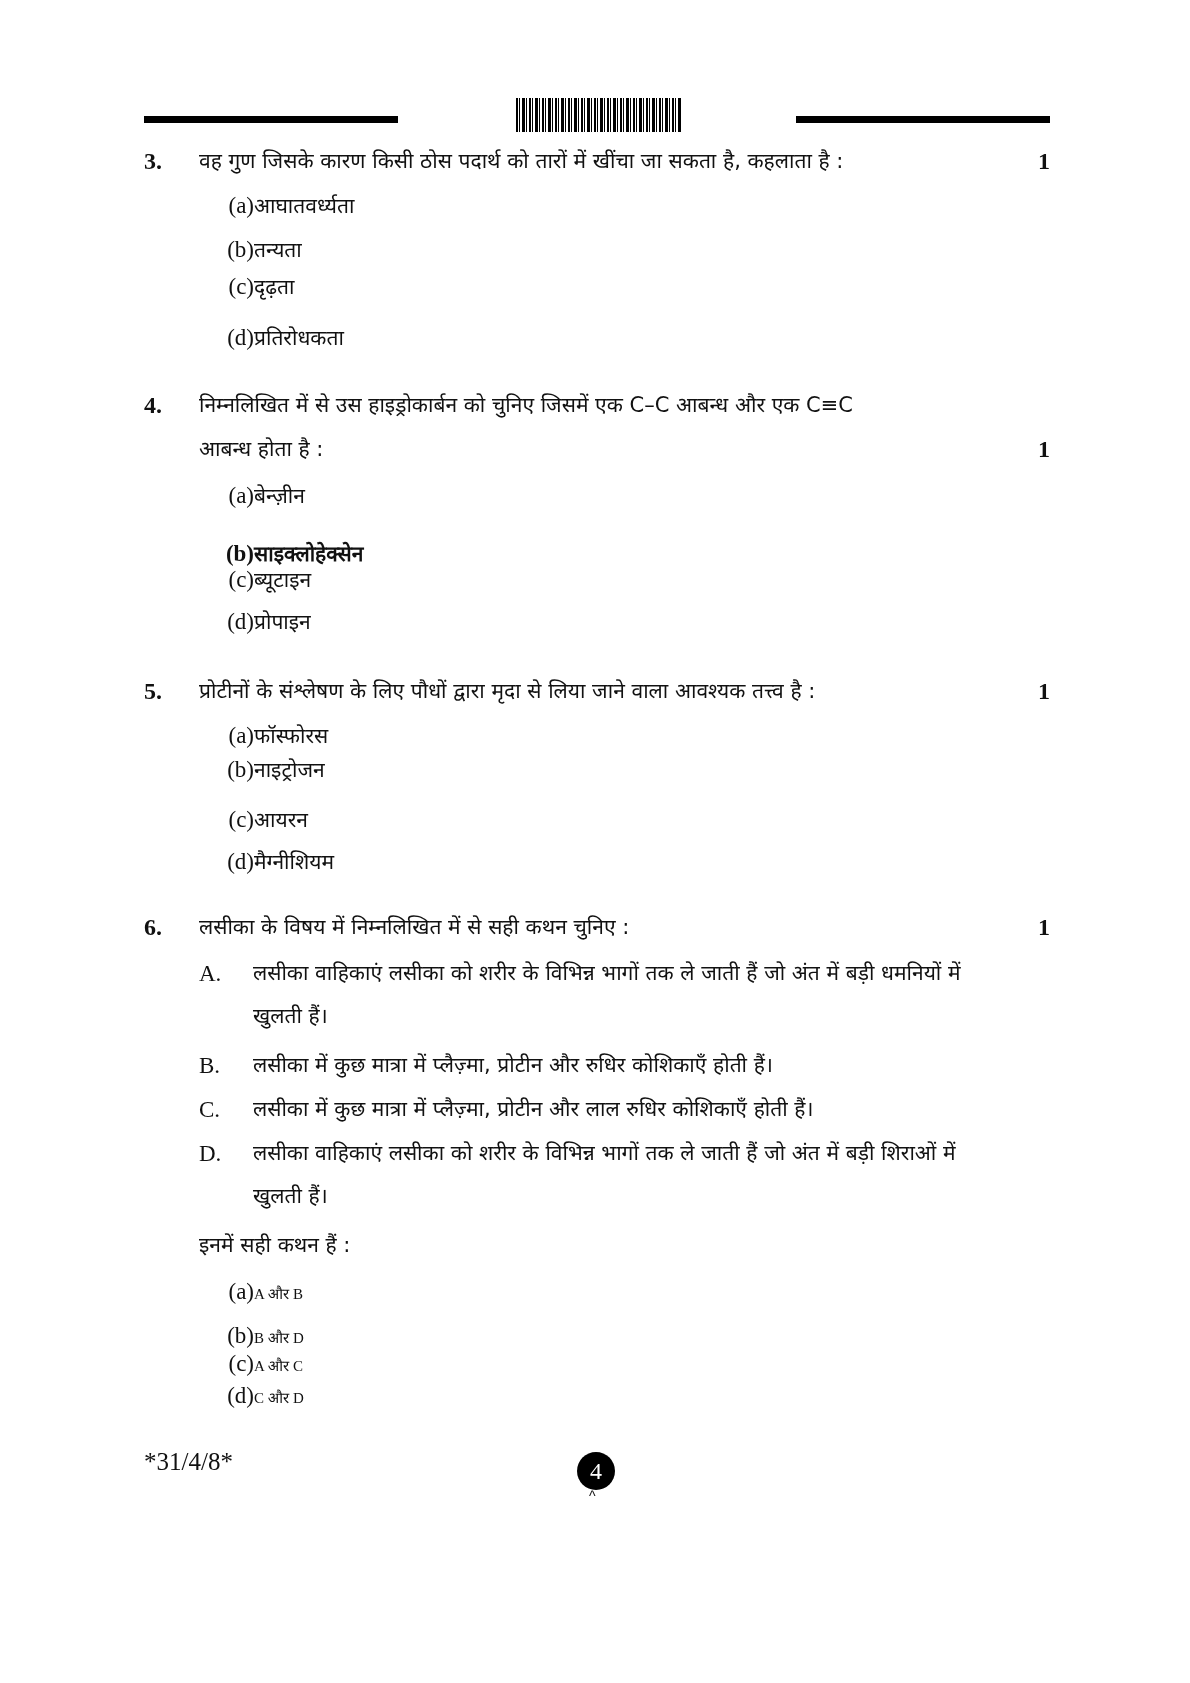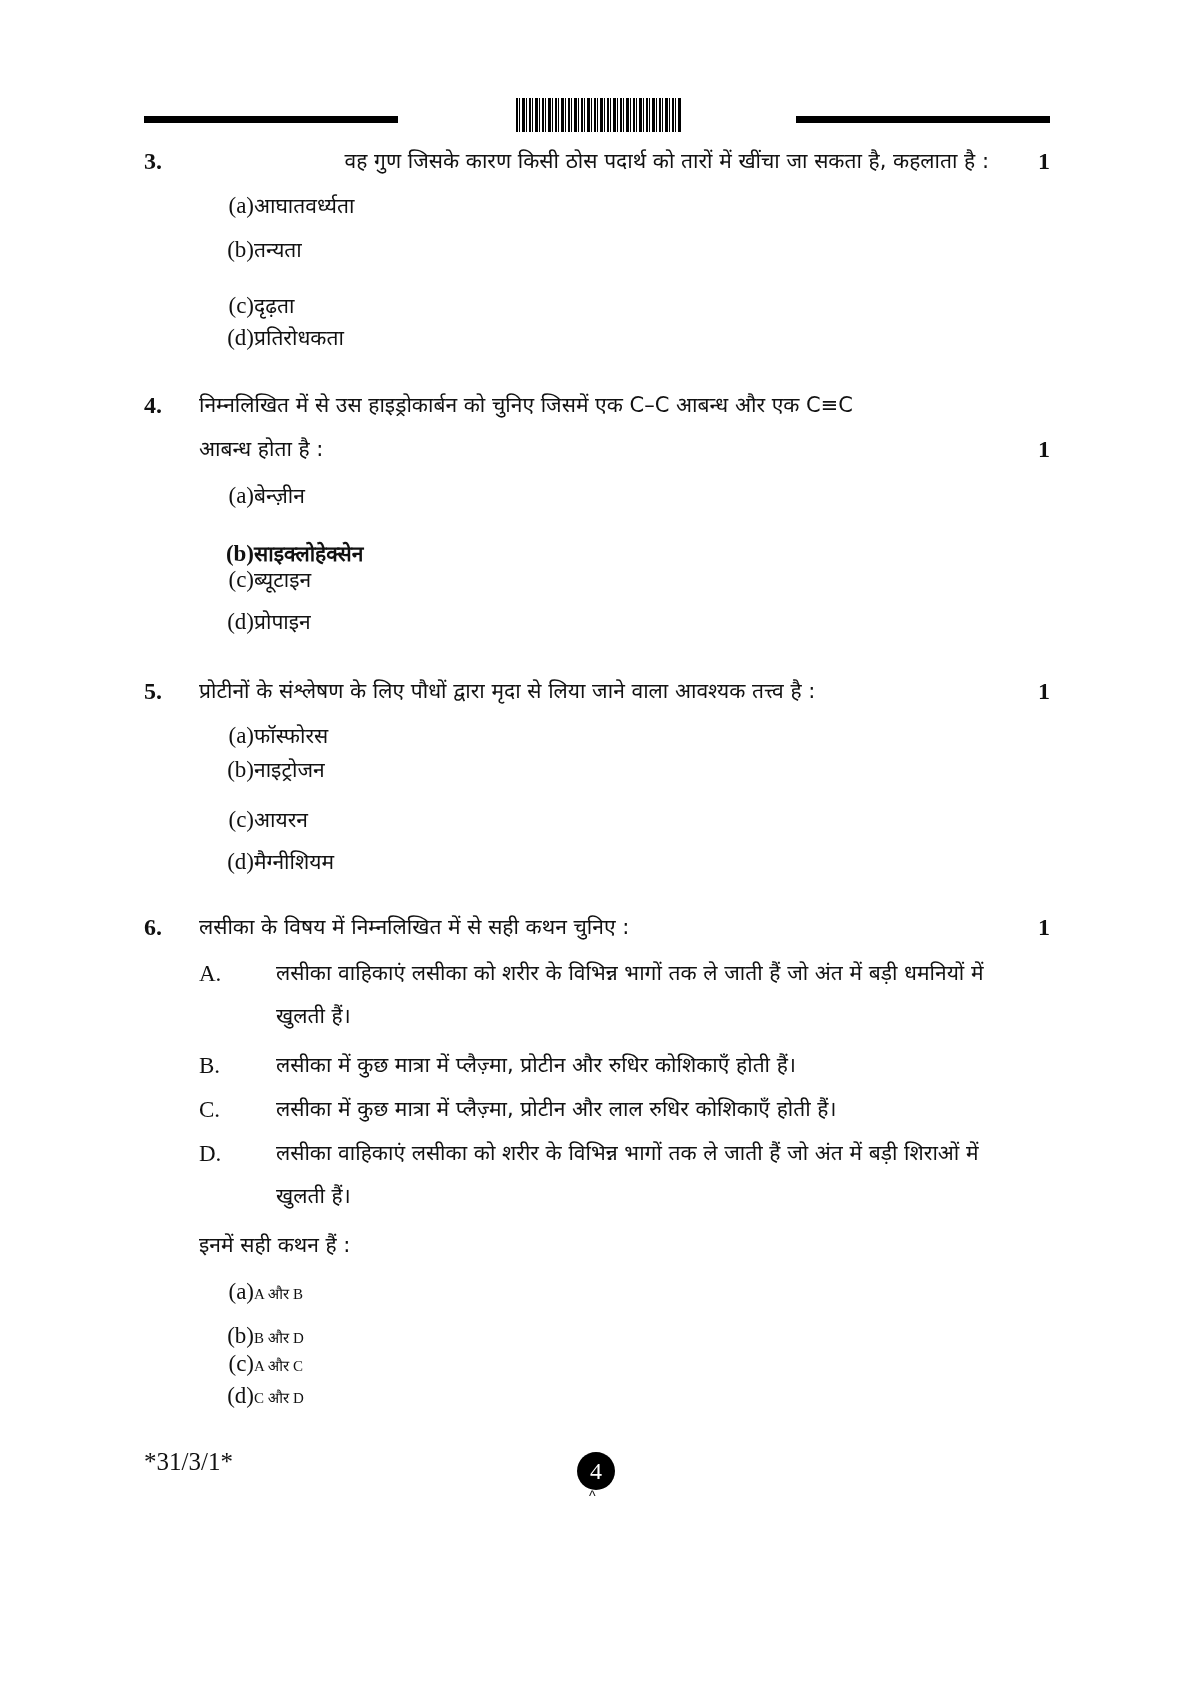--- a/index.html
+++ b/index.html
@@ -12,41 +12,41 @@
     background: repeating-linear-gradient(90deg,#000 0 2px,#fff 2px 3px,#000 3px 4px,#fff 4px 6px,#000 6px 9px,#fff 9px 10px,#000 10px 11px,#fff 11px 13px); }
   .q { position: absolute; left: 144px; width: 906px; }
   .qnum { position: absolute; left: 0; font-family: "Liberation Serif", serif; font-weight: bold; font-size: 24px; }
   .qtext { position: absolute; left: 55px; width: 790px; font-size: 21px; line-height: 43px; }
   .marks { position: absolute; right: 0; font-family: "Liberation Serif", serif; font-weight: bold; font-size: 24px; }
   .opt { position: absolute; left: 55px; font-size: 21px; height: 43px; line-height: 43px; white-space: nowrap; text-align: right; }
   .opt .lab { display: inline-block; width: 55px; font-family: "Liberation Serif", serif; font-size: 23px; }
   .opt .latin { font-family: "Liberation Serif", serif; font-size: 15px; }
   .stmt { position: absolute; left: 55px; width: 800px; font-size: 21px; line-height: 43px; }
   .stmt .lab { position: absolute; left: 0; font-family: "Liberation Serif", serif; font-size: 23px; }
-  .stmt .txt { display: block; margin-left: 77px; }
+  .stmt .txt { display: block; margin-left: 54px; }
   .bold { font-weight: normal; }
   .footer-code { position: absolute; left: 144px; top: 1448px; font-family: "Liberation Serif", serif; font-size: 25px; }
   .page-num { position: absolute; left: 577px; top: 1452px; width: 38px; height: 38px; border-radius: 50%;
     background: #000; color: #fff; text-align: center; line-height: 38px; font-family: "Liberation Serif", serif; font-size: 24px; }
   .caret { position: absolute; left: 589px; top: 1488px; font-family: "Liberation Sans", sans-serif; font-size: 14px; }
 </style>
 </head>
 <body>
 
 <div class="rule left"></div>
 <div class="barcode"></div>
 <div class="rule right"></div>
 
 <div class="q" style="top:140px;">
   <span class="qnum" style="top:8px;">3.</span>
-  <span class="qtext" style="top:0;text-align:right;">वह गुण जिसके कारण किसी ठोस पदार्थ को तारों में खींचा जा सकता है, कहलाता है :</span>
+  <span class="qtext" style="top:0;">वह गुण जिसके कारण किसी ठोस पदार्थ को तारों में खींचा जा सकता है, कहलाता है :</span>
   <span class="marks" style="top:8px;">1</span>
   <div class="opt" style="top:44px;"><span class="lab">(a)</span><span>आघातवर्ध्यता</span></div>
   <div class="opt" style="top:88px;"><span class="lab">(b)</span><span>तन्यता</span></div>
-  <div class="opt" style="top:144px;"><span class="lab">(c)</span><span>दृढ़ता</span></div>
+  <div class="opt" style="top:125px;"><span class="lab">(c)</span><span>दृढ़ता</span></div>
   <div class="opt" style="top:176px;"><span class="lab">(d)</span><span>प्रतिरोधकता</span></div>
 </div>
 
 <div class="q" style="top:384px;">
   <span class="qnum" style="top:8px;">4.</span>
   <span class="qtext" style="top:0; width:840px;">निम्नलिखित में से उस हाइड्रोकार्बन को चुनिए जिसमें एक C–C आबन्ध और एक C≡C</span>
   <span class="qtext" style="top:44px;">आबन्ध होता है :</span>
   <span class="marks" style="top:52px;">1</span>
   <div class="opt" style="top:90px;"><span class="lab">(a)</span><span>बेन्ज़ीन</span></div>
   <div class="opt" style="top:148px;font-weight:bold;"><span class="lab">(b)</span><span>साइक्लोहेक्सेन</span></div>
@@ -87,15 +87,15 @@
     </div>
 
   <span class="qtext bold" style="top:318px;">इनमें सही कथन हैं :</span>
 
   <div class="opt" style="top:364px;"><span class="lab">(a)</span><span class="latin">A और B</span></div>
   <div class="opt" style="top:408px;"><span class="lab">(b)</span><span class="latin">B और D</span></div>
   <div class="opt" style="top:436px;"><span class="lab">(c)</span><span class="latin">A और C</span></div>
   <div class="opt" style="top:468px;"><span class="lab">(d)</span><span class="latin">C और D</span></div>
 </div>
 
-<div class="footer-code">*31/3/1*</div>
+<div class="footer-code">*31/4/8*</div>
 <div class="page-num">4</div>
 <div class="caret">^</div>
 
 </body></html>

